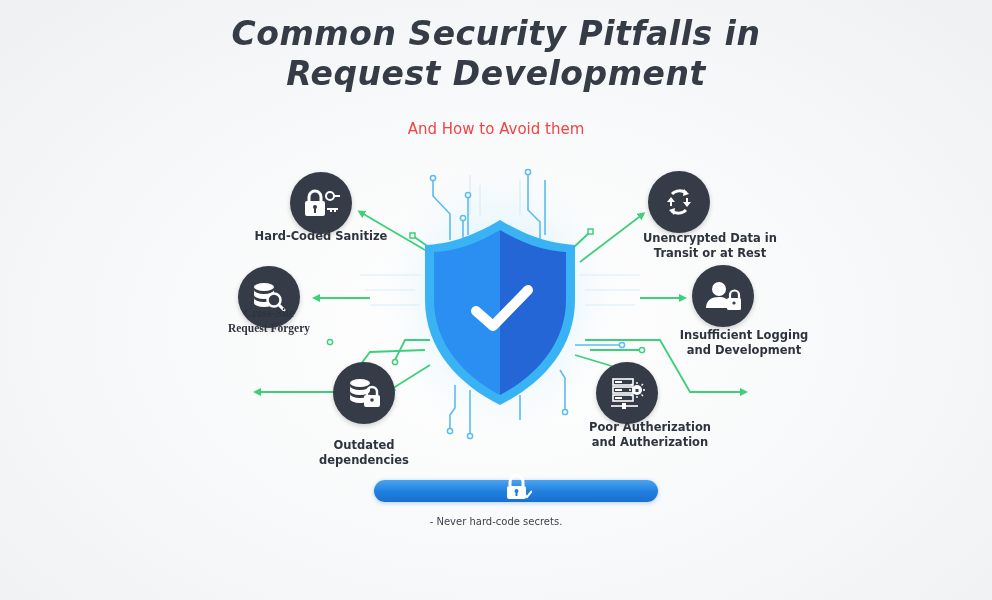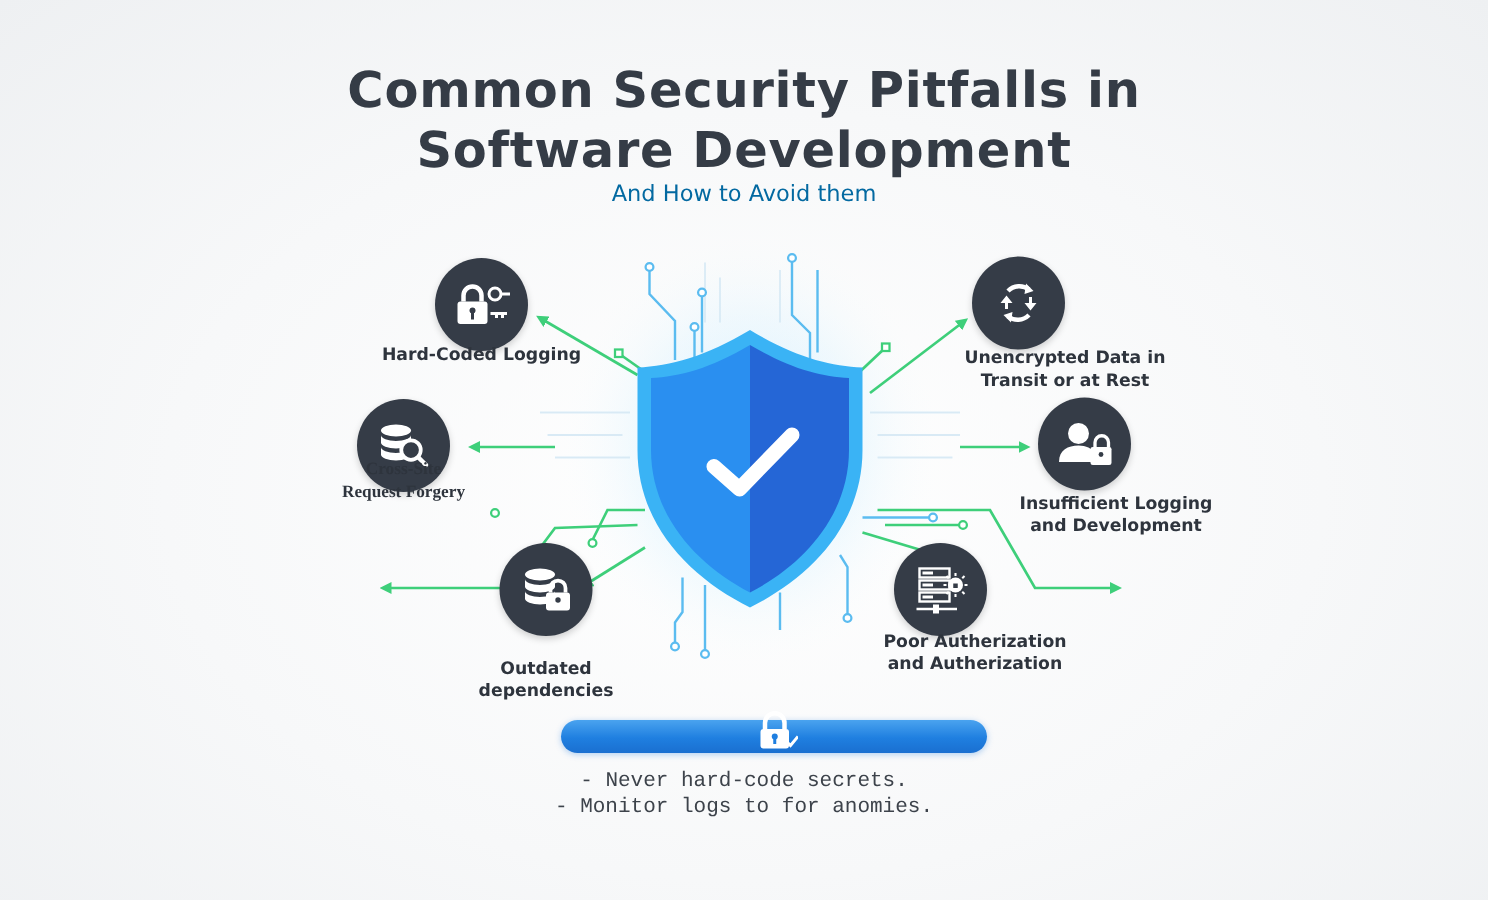--- a/index.html
+++ b/index.html
@@ -4,28 +4,28 @@
 <style>
   html, body { margin: 0; padding: 0; }
   body {
     width: 992px; height: 600px; overflow: hidden;
     background: radial-gradient(ellipse at 50% 55%, #ffffff 0%, #f7f8f9 55%, #eef0f2 100%);
     font-family: "DejaVu Sans", sans-serif;
     position: relative;
     color: #333a44;
   }
   .title {
-    position: absolute; left: 0; width: 992px; top: 40px;
+    position: absolute; left: 0; width: 992px; top: 14px;
     text-align: center; font-weight: bold; font-size: 33px; line-height: 40px;
-    color: #353c46; letter-spacing: 0.5px;
+    color: #353c46; letter-spacing: 0.5px; font-style: italic;
   }
   .title span { display: block; }
   .subtitle {
     position: absolute; left: 0; width: 992px; top: 120px;
-    text-align: center; font-size: 15px; color: #0369a1;
+    text-align: center; font-size: 15px; color: #ef4444;
   }
   svg.diagram { position: absolute; left: 0; top: 0; }
   .node {
     position: absolute; width: 62px; height: 62px; border-radius: 50%;
     background: #353c47;
     display: flex; align-items: center; justify-content: center;
     box-shadow: 0 2px 5px rgba(0,0,0,0.18);
   }
   .node svg { display: block; }
   .label {
@@ -34,30 +34,30 @@
   }
   .banner {
     position: absolute; left: 374px; top: 480px; width: 284px; height: 22px;
     border-radius: 11px;
     background: linear-gradient(180deg, #4aa3ef 0%, #1f7fe0 55%, #1a6fd0 100%);
     box-shadow: 0 1px 4px rgba(30,120,220,0.35);
   }
   .banner-icon { position: absolute; left: 130px; top: -7px; }
   .tips {
     position: absolute; left: 0; width: 992px; top: 513px;
-    text-align: center; font-size: 14px; line-height: 17px; color: #3d434b; font-family: Liberation Mono, monospace;
+    text-align: center; font-size: 10px; line-height: 17px; color: #3d434b;
   }
   .tips div { white-space: pre; }
 </style>
 </head>
 <body>
 
 <div class="title">
   <span>Common Security Pitfalls in</span>
-  <span>Software Development</span>
+  <span>Request Development</span>
 </div>
 <div class="subtitle">And How to Avoid them</div>
 
 <svg class="diagram" width="992" height="600" viewBox="0 0 992 600">
   <defs>
     <marker id="ah" markerWidth="8" markerHeight="8" refX="5" refY="4" orient="auto" markerUnits="userSpaceOnUse">
       <path d="M0,0 L8,4 L0,8 z" fill="#3ecf7a"></path>
     </marker>
     <radialGradient id="glow" cx="50%" cy="50%" r="50%">
       <stop offset="0%" stop-color="#9fdcff" stop-opacity="0.55"></stop>
@@ -143,21 +143,21 @@
     <path d="M8 13 V9 A6 6 0 0 1 20 9 V13" stroke="#fff" stroke-width="3" fill="none"></path>
     <rect x="4" y="13" width="20" height="15" rx="2" fill="#fff"></rect>
     <circle cx="14" cy="19" r="2" fill="#353c47"></circle>
       <rect x="13" y="20" width="2" height="5" fill="#353c47"></rect>
     <circle cx="29" cy="8" r="4" stroke="#fff" stroke-width="2" fill="none"></circle>
     <path d="M33 8 H39" stroke="#fff" stroke-width="2"></path>
     <path d="M26 21 H37 M30 21 V24 M34 21 V24" stroke="#fff" stroke-width="2"></path>
   </svg>
 </div>
 <div class="label" style="left:250px; width:142px; top:229px;">
-  <div>Hard-Coded Logging</div>
+  <div>Hard-Coded Sanitize</div>
 </div>
 
 <div class="node" style="left:238px; top:266px;">
   <svg width="36" height="32" viewBox="0 0 36 32">
     <ellipse cx="13" cy="6" rx="10" ry="4" fill="#fff"></ellipse>
     <path d="M3 9 V14 A10 4 0 0 0 23 14 V9 A10 4 0 0 1 3 9 Z" fill="#fff"></path>
     <path d="M3 17 V22 A10 4 0 0 0 23 22 V17 A10 4 0 0 1 3 17 Z" fill="#fff"></path>
     <circle cx="23" cy="19" r="6.5" fill="#353c47" stroke="#fff" stroke-width="2.5"></circle>
     <path d="M28 24 L33 29" stroke="#fff" stroke-width="3" stroke-linecap="round"></path>
   </svg>
@@ -236,14 +236,13 @@
     <path d="M6 13 V9 A6.5 6.5 0 0 1 19 9 V13" stroke="#fff" stroke-width="3" fill="none"></path>
     <rect x="3" y="13" width="19" height="13" rx="2" fill="#fff"></rect>
     <circle cx="12.5" cy="18" r="2" fill="#1f7fe0"></circle>
       <rect x="11.5" y="19" width="2" height="4" fill="#1f7fe0"></rect>
     <path d="M20 21 L23 24 L28 18" stroke="#fff" stroke-width="2" fill="none"></path>
   </svg>
 </div>
 
 <div class="tips">
   <div>- Never hard-code secrets.</div>
-  <div>- Monitor logs to for anomies.</div>
 </div>
 
 </body></html>

